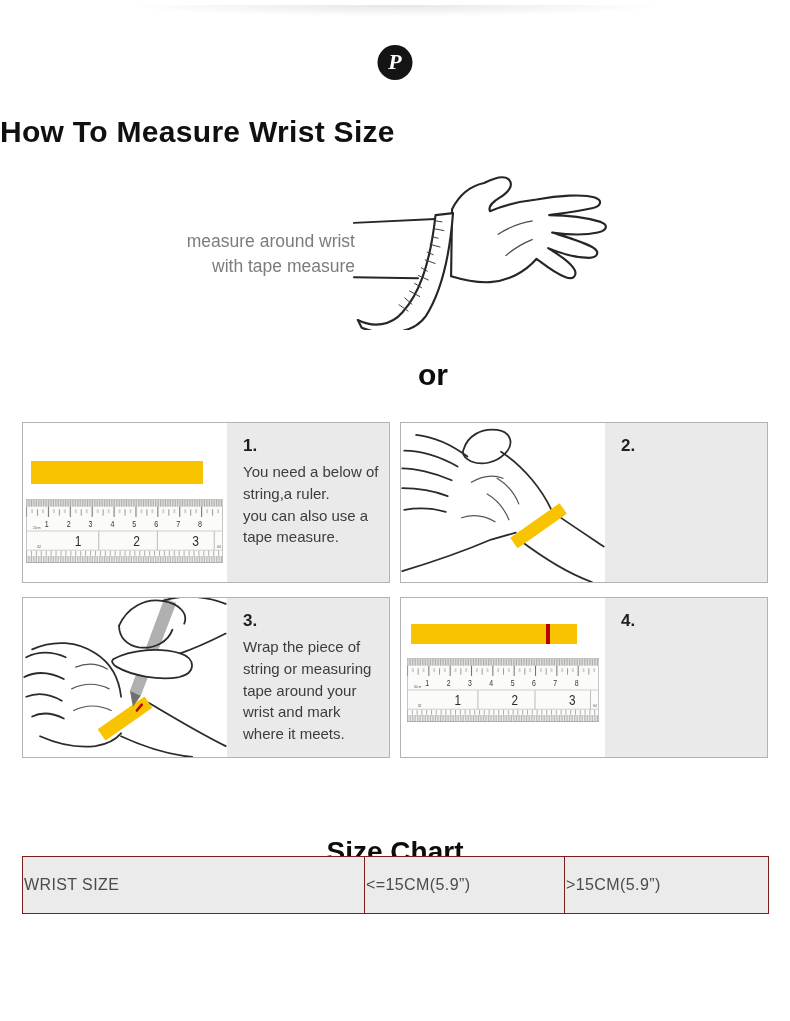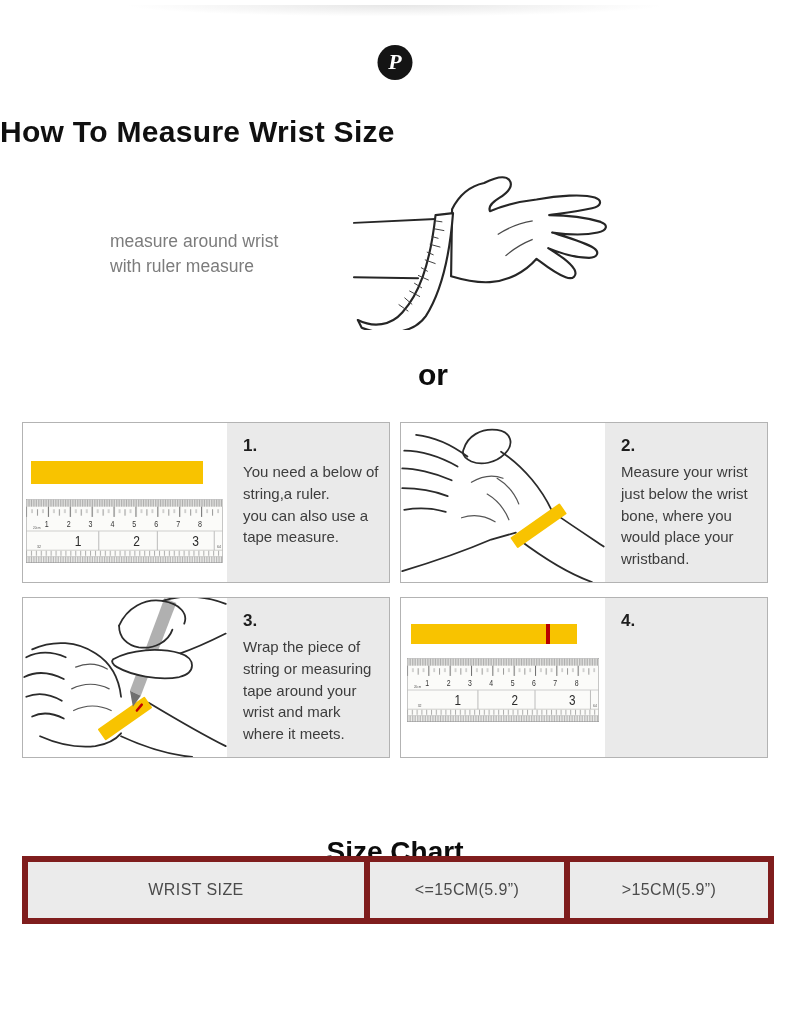--- a/index.html
+++ b/index.html
@@ -20,21 +20,21 @@
     width:35px;height:35px;border-radius:50%;background:#141414;
     color:#ffffff;text-align:center;line-height:34px;
     font-family:"Liberation Serif", serif;font-style:italic;font-weight:700;font-size:22px;
   }
   .title{
     position:absolute;top:95px;left:0;width:100%;
     font-size:30px;font-weight:800;color:#101010;letter-spacing:.3px;
   }
   .hero-caption{
     position:absolute;top:229px;left:110px;width:245px;
-    text-align:left;font-size:17.5px;line-height:1.42;color:#7c7c7c;
+    text-align:right;font-size:17.5px;line-height:1.42;color:#7c7c7c;
   }
   .hero-art{position:absolute;top:174px;left:352px;}
   .or-label{
     position:absolute;top:358px;left:0;width:100%;
     text-align:center;font-size:30px;font-weight:800;color:#0c0c0c;margin-left:38px;
   }
   .steps{
     position:absolute;top:422px;left:22px;width:746px;
     display:grid;grid-template-columns:1fr 1fr;column-gap:10px;row-gap:14px;
   }
@@ -54,21 +54,21 @@
   .ruler4{position:absolute;left:6px;top:60px;}
   .size-title{
     position:absolute;top:797px;left:0;width:100%;
     text-align:center;font-size:28px;font-weight:800;color:#0c0c0c;margin-top:39px;
   }
   table.size-table{
     position:absolute;top:856px;left:22px;width:746px;
     border-collapse:collapse;table-layout:fixed;
   }
   .size-table td{
-    border:6px solid #7f1d1d;height:54px;text-align:center;vertical-align:middle;
+    border:1px solid #7f1d1d;height:54px;text-align:left;vertical-align:middle;
     font-size:16px;color:#4b4b4b;letter-spacing:.4px;
   }
   .size-table tr.hdr td{background:#ebebeb;}
   .size-table td.big{font-size:21px;font-weight:700;color:#0d0d0d;letter-spacing:0;}
   .defs-svg{position:absolute;width:0;height:0;overflow:hidden;}
   svg text{font-family:"Liberation Sans", sans-serif;}
 </style>
 </head>
 <body>
 
@@ -123,21 +123,21 @@
   <div class="top-shade"></div>
 
   <div class="logo">
     <span>P</span>
   </div>
 
   <h1 class="title">How To Measure Wrist Size</h1>
 
   <div class="hero-caption">
     <div>measure around wrist</div>
-    <div>with ruler measure</div>
+    <div>with tape measure</div>
   </div>
 
   <svg class="hero-art" width="272" height="156" viewBox="0 0 280 160">
     <g fill="none" stroke="#262626" stroke-width="2" stroke-linecap="round">
       <path d="M2,50 L86,46"></path>
       <path d="M2,106 L68,107"></path>
     </g>
     <path fill="#ffffff" stroke="#262626" stroke-width="2.2" stroke-linejoin="round" d="M103,36 C110,22 122,12 136,9 C148,3 158,1 162,6 C166,11 162,18 152,24 C144,29 140,33 142,38 C156,32 172,28 190,26 C212,22 238,20 250,24 C258,27 257,33 247,35 C233,38 217,40 203,42 C222,42 243,45 256,49 C264,52 263,58 253,60 C239,63 221,62 206,60 C222,65 240,70 249,76 C255,80 253,86 244,86 C230,86 214,81 202,76 C213,83 224,90 229,98 C232,104 228,109 220,106 C209,102 198,93 190,87 C178,101 160,110 142,111 C126,112 112,108 102,105 Z"></path>
     <g fill="none" stroke="#4a4a4a" stroke-width="1.3">
       <path d="M150,62 C162,54 174,50 186,48"></path>
@@ -199,25 +199,20 @@
             <path d="M96,56 C106,62 114,72 118,82"></path>
             <path d="M86,72 C96,78 104,88 108,98"></path>
             <path d="M70,60 C80,54 92,52 102,56"></path>
             <path d="M60,96 C72,92 84,94 94,100"></path>
           </g>
           <rect x="107.5" y="97.5" width="61" height="13" rx="1" fill="#F8C300" transform="rotate(-35 138 104)"></rect>
         </svg>
       </div>
       <div class="panel-info">
         <div class="step-number">2.</div>
-        <div class="step-text">Measure your wrist
-just below the wrist
-bone, where you
-would place your
-wristband.</div>
       </div>
     </div>
 
     <div class="panel">
       <div class="panel-art">
         <svg width="204" height="159" viewBox="0 0 204 161">
           <g stroke="#2b2b2b" stroke-width="1.8" fill="none" stroke-linecap="round">
             <path d="M8,52 C30,42 54,44 72,56 C88,66 96,82 98,100"></path>
             <path d="M2,60 C14,54 28,54 42,60"></path>
             <path d="M0,80 C12,74 26,75 40,82"></path>

